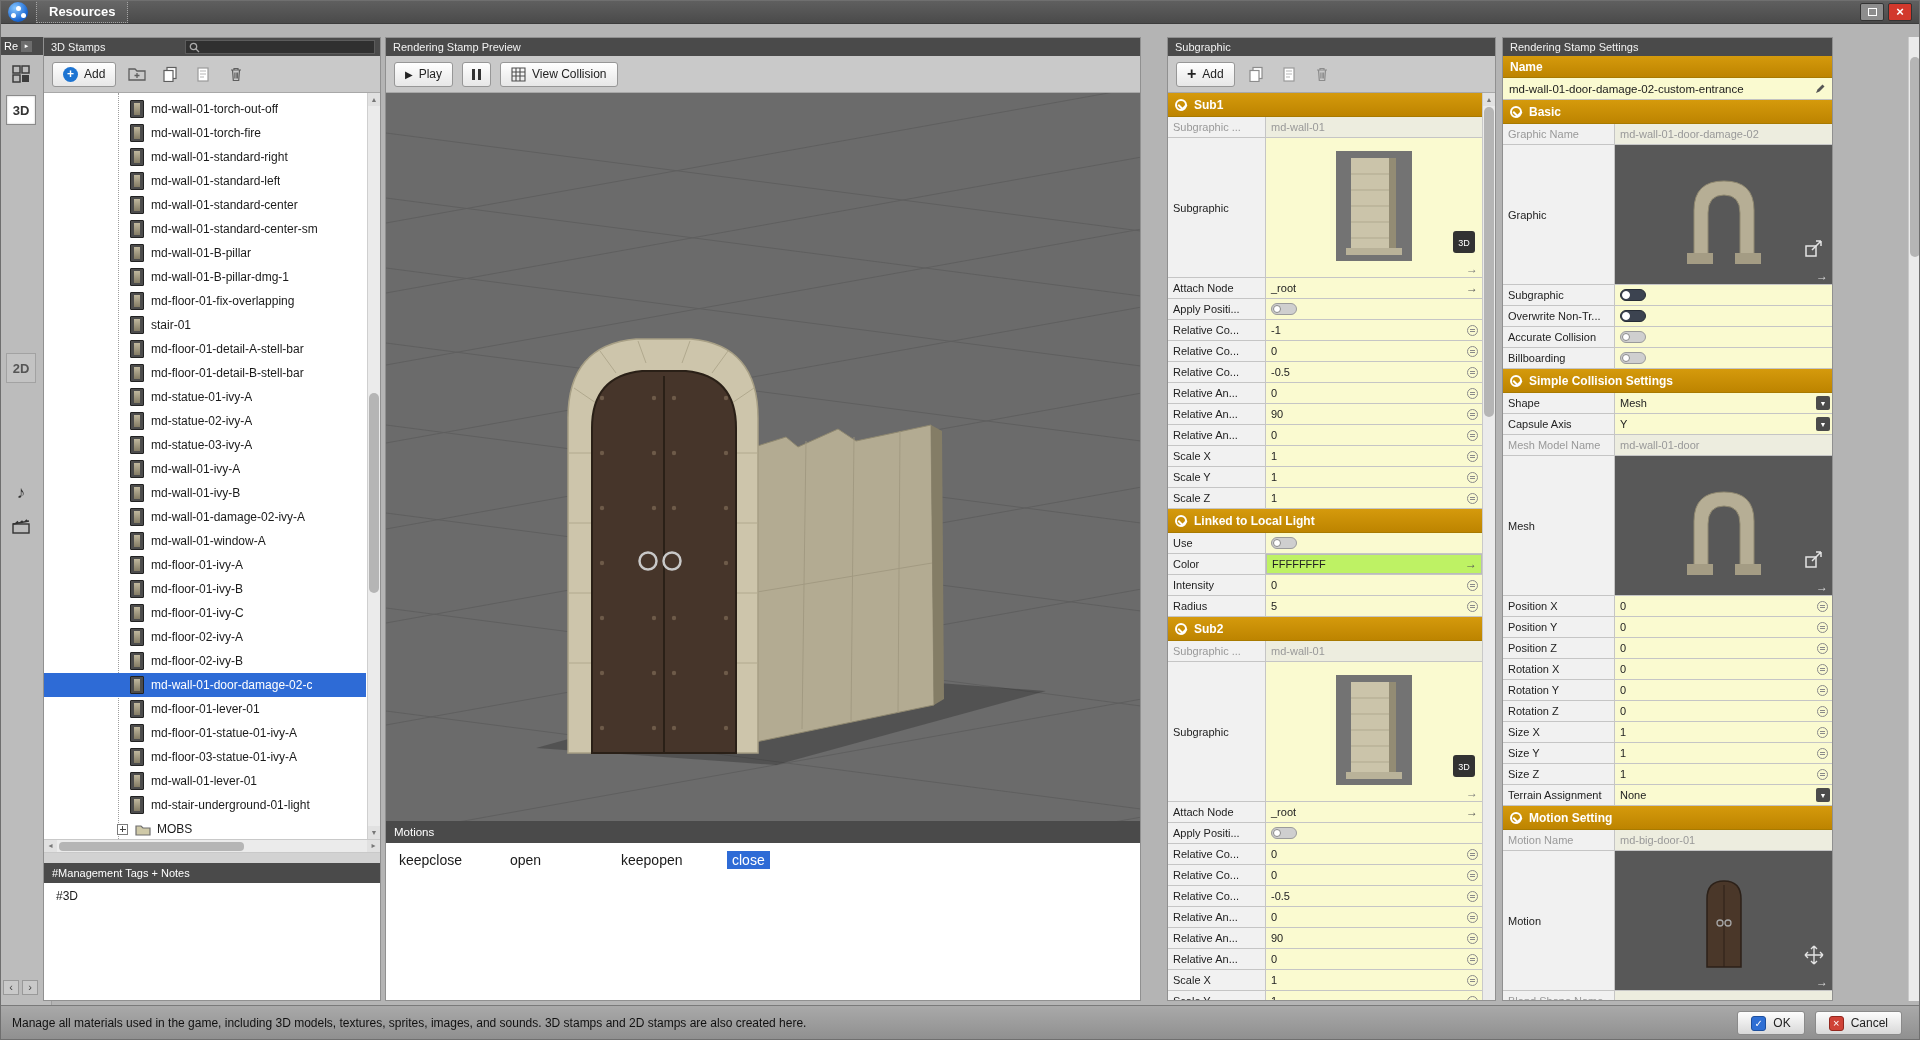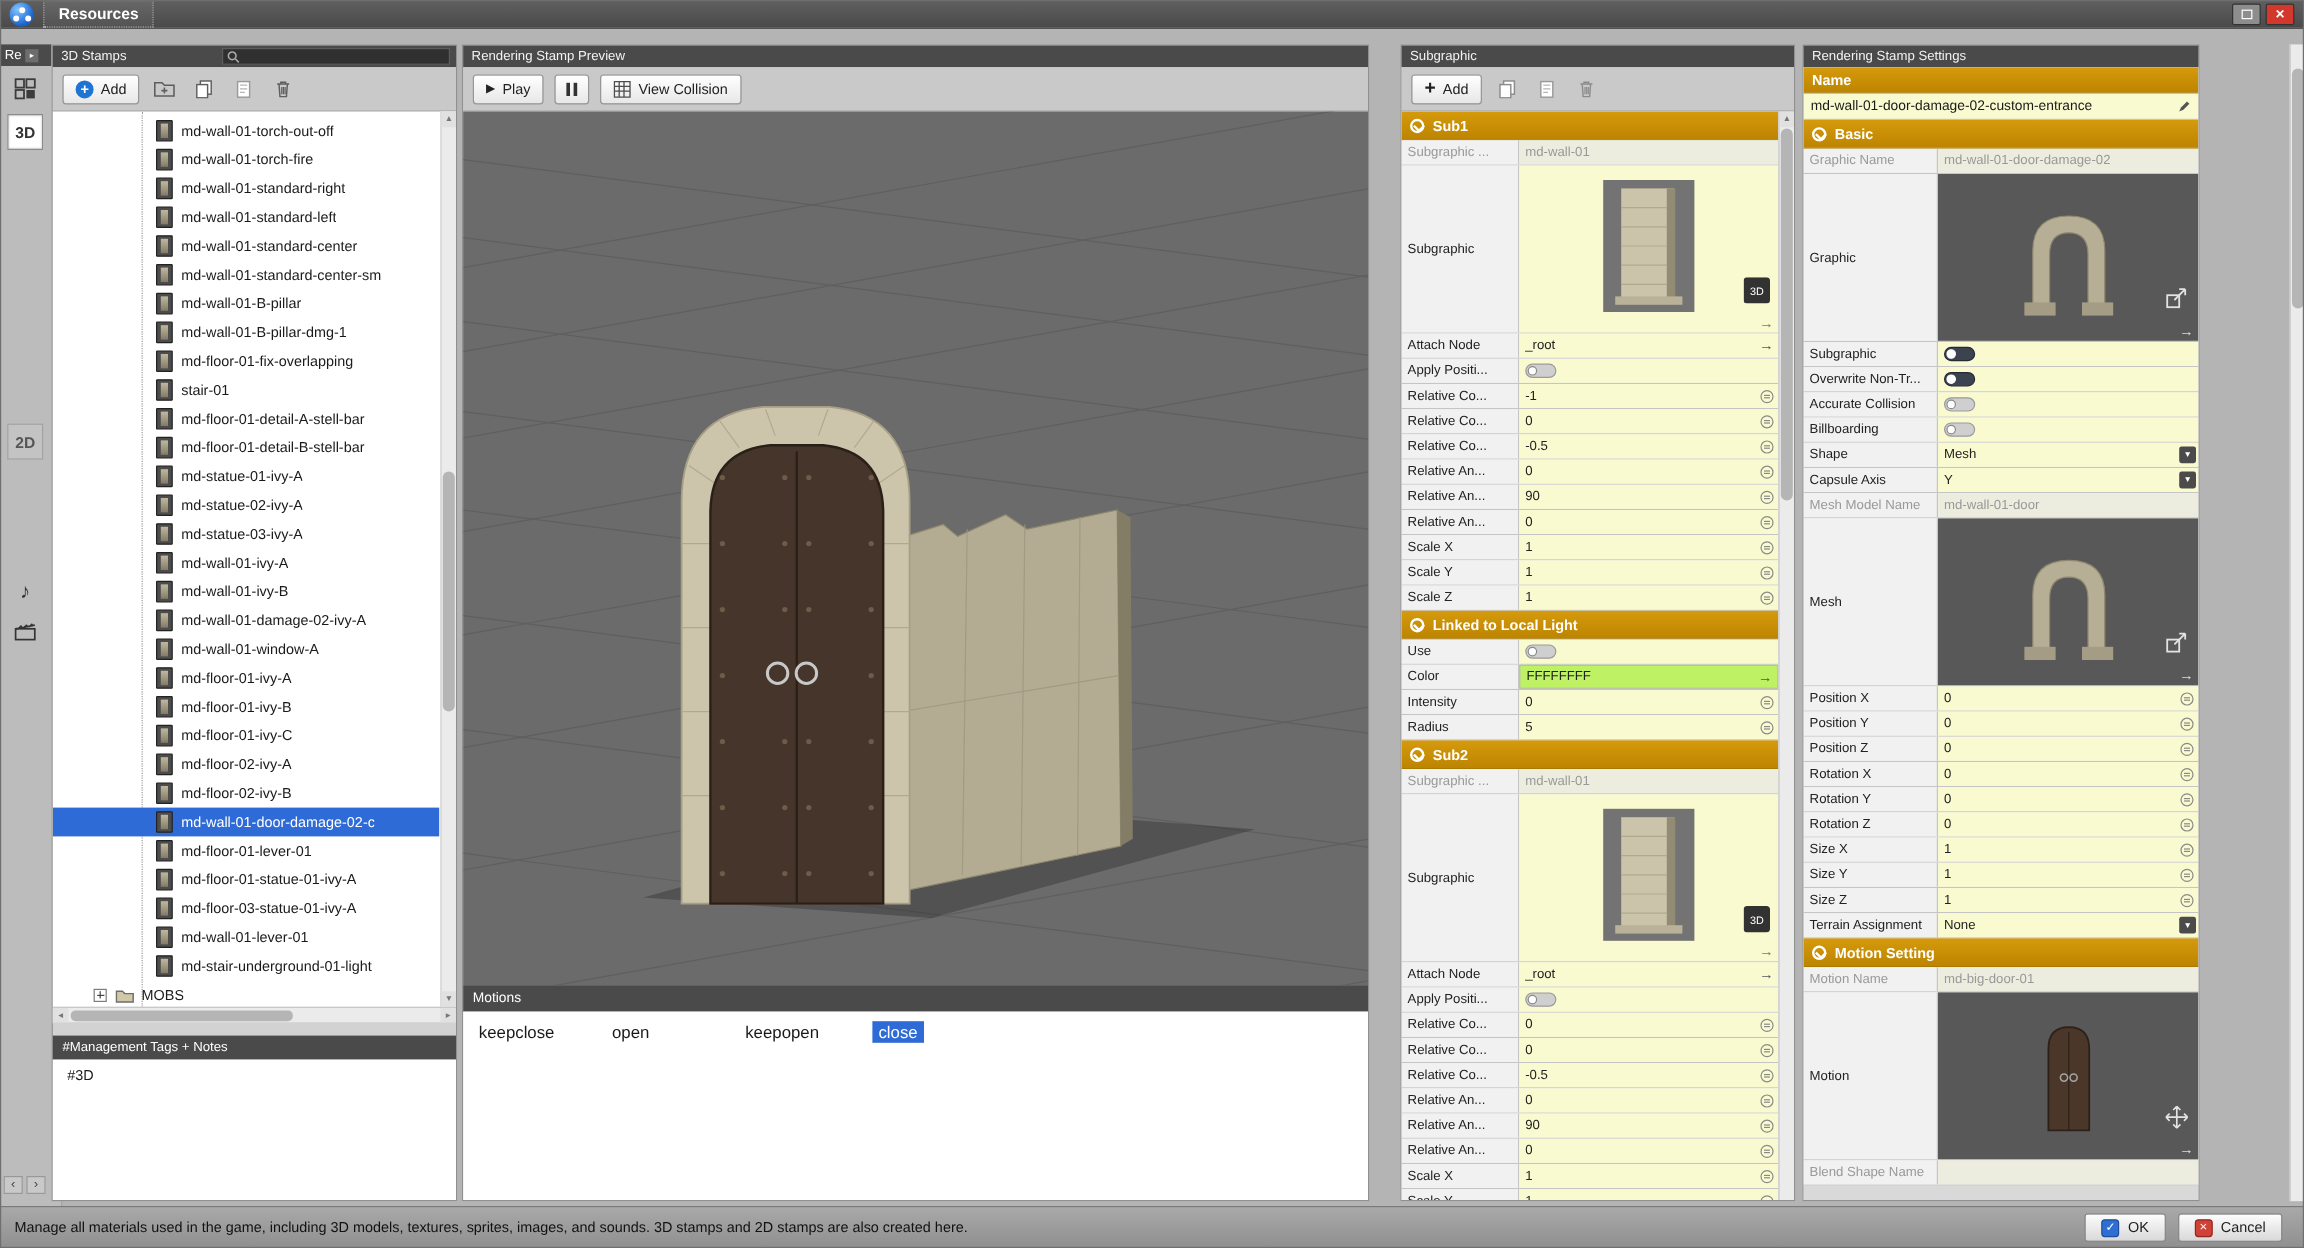--- a/index.html
+++ b/index.html
@@ -41,21 +41,21 @@
   .p-stamps{left:43px;width:338px}
   .searchbox{position:absolute;right:5px;top:2px;width:190px;height:14px;background:#303030;border:1px solid #5c5c5c;display:flex;align-items:center;padding:0 3px}
   .tree{position:absolute;left:0;right:0;top:55px;height:746px;background:#fff;overflow:hidden;padding:4px 14px 0 0;position:absolute}
   .tree::before{content:"";position:absolute;left:74px;top:0;height:760px;border-left:1px dotted #9d9d9d}
   .tree-item{height:24px;display:flex;align-items:center;padding-left:86px;position:relative;white-space:nowrap}
   .tree-item.selected{background:#2e6bd6}
   .node-icon{flex:0 0 14px;height:18px;background:#4c4c4c;border:1px solid #222;border-radius:1px;margin-right:7px;position:relative}
   .node-icon::after{content:"";position:absolute;left:3px;right:3px;top:2px;bottom:2px;background:linear-gradient(#c0b89e,#837b64)}
   .node-label{font-size:12px;color:#1a1a1a;overflow:hidden}
   .selected .node-label{color:#fff}
-  .tree-item.folder{padding-left:34px}
+  .tree-item.folder{padding-left:73px}
   .expand-box{flex:0 0 11px;height:11px;border:1px solid #7c7c7c;background:#fff;position:relative;margin-right:7px}
   .expand-box::before{content:"";position:absolute;left:1.5px;right:1.5px;top:4px;border-top:1px solid #444}
   .expand-box::after{content:"";position:absolute;top:1.5px;bottom:1.5px;left:4px;border-left:1px solid #444}
   .folder-ic{margin-right:6px;display:inline-flex}
   .tree-vscroll{position:absolute;right:0;top:55px;height:746px;width:13px;background:#ebebeb;border-left:1px solid #cfcfcf}
   .sb-arrow{position:absolute;left:0;width:12px;height:13px;font-size:7px;color:#777;text-align:center;line-height:13px;background:#e1e1e1}
   .tree-vthumb{position:absolute;left:1px;width:10px;top:300px;height:200px;background:#b5b5b5;border-radius:5px}
   .tree-hscroll{position:absolute;left:0;right:0;top:801px;height:14px;background:#ebebeb;border-top:1px solid #c9c9c9;border-bottom:1px solid #c9c9c9}
   .hthumb{position:absolute;left:15px;width:55%;height:9px;top:2px;background:#b5b5b5;border-radius:4px}
   .h-arrow{position:absolute;width:13px;height:12px;font-size:8px;color:#777;text-align:center;line-height:12px;background:#e1e1e1;top:0}
@@ -819,20 +819,24 @@
           </div>
         </div>
         <div class="prop-row">
           <div class="prop-label">Billboarding</div>
           <div class="prop-value">
             <span class="toggle">
               <span class="knob"></span>
             </span>
           </div>
         </div>
+        <div class="prop-section">
+          <span class="chev"></span>
+          <span>Simple Collision Settings</span>
+        </div>
         <div class="prop-row">
           <div class="prop-label">Shape</div>
           <div class="prop-value">
             <span>Mesh</span>
             <span class="dd">▼</span>
           </div>
         </div>
         <div class="prop-row">
           <div class="prop-label">Capsule Axis</div>
           <div class="prop-value">

